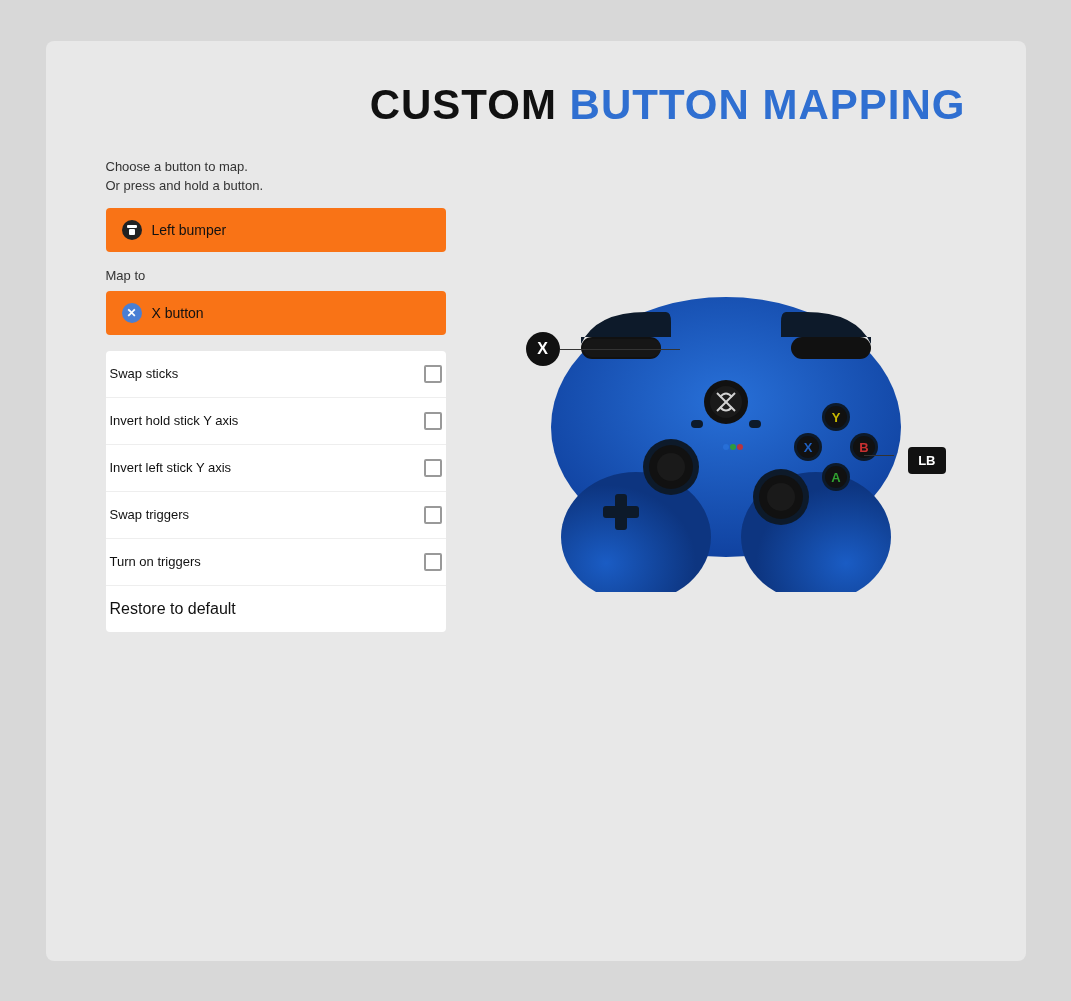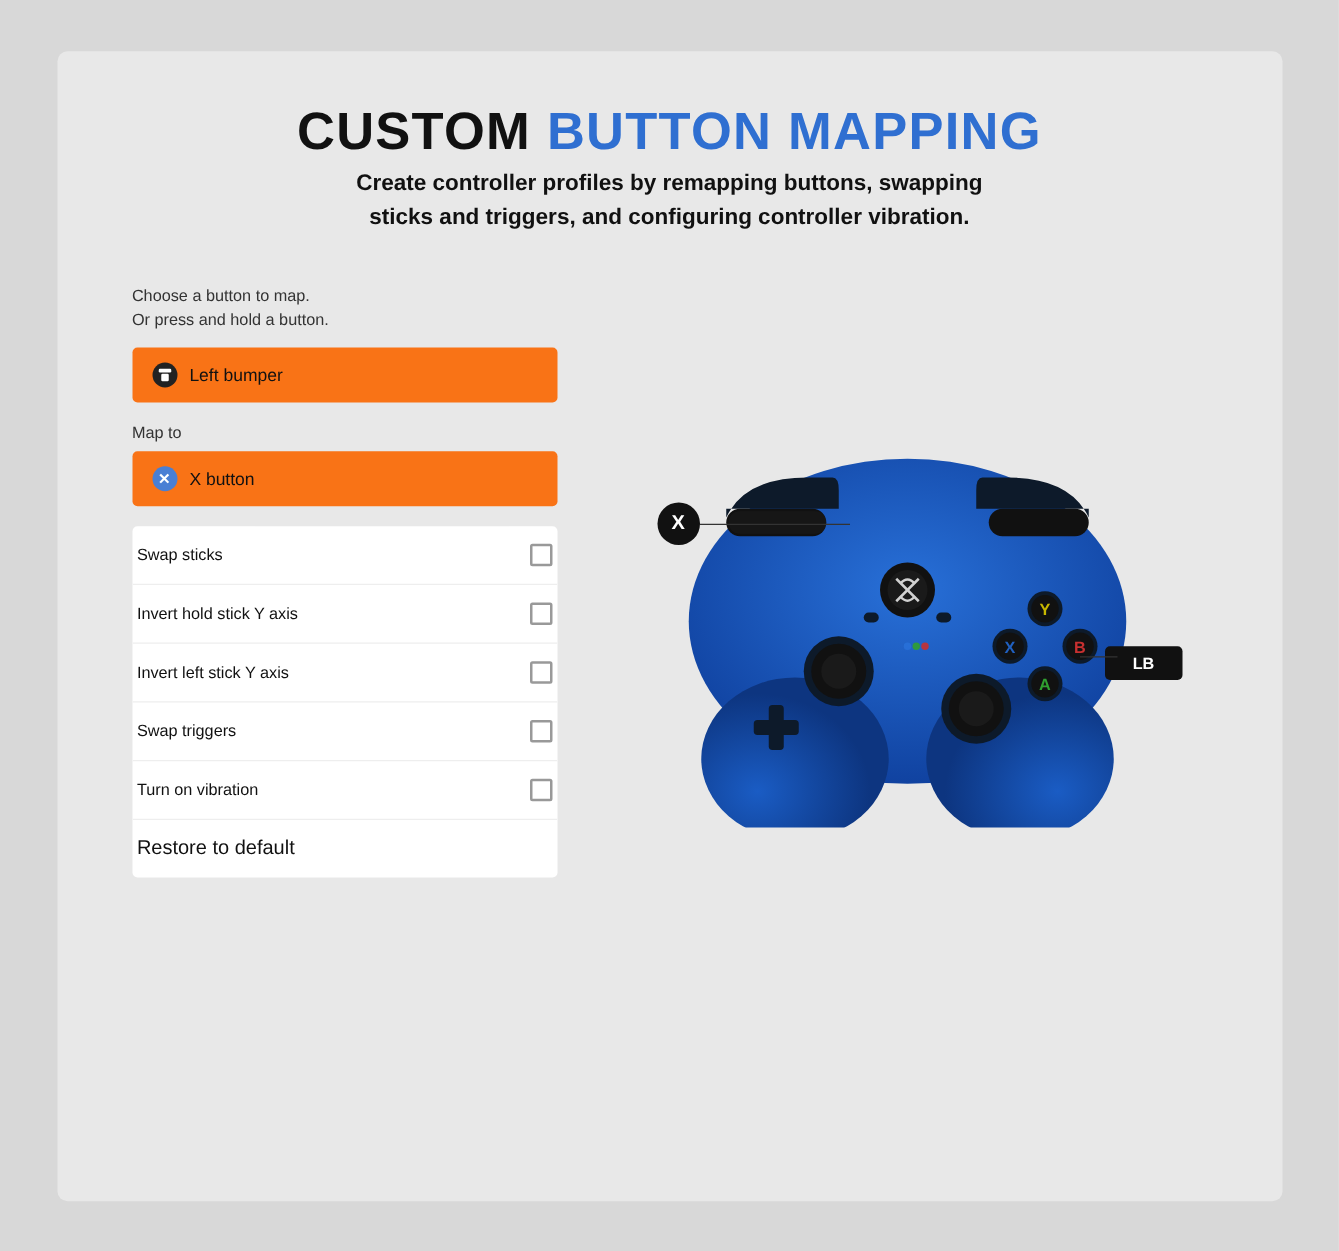--- a/index.html
+++ b/index.html
@@ -14,25 +14,25 @@
     }
     .main-card {
       background: #e8e8e8;
       border-radius: 8px;
       width: 980px;
       min-height: 920px;
       padding: 40px 60px;
       position: relative;
     }
     .page-title {
-      text-align: center;
+      text-align: right;
       font-size: 42px;
       font-weight: 900;
       letter-spacing: 1px;
-      margin-bottom: 4px;
+      margin-bottom: 28px;
       color: #111;
     }
     .page-title span.blue {
       color: #2f6fd1;
     }
     .page-subtitle {
       text-align: center;
       font-size: 18px;
       font-weight: 700;
       color: #111;
@@ -176,43 +176,40 @@
     }
     
     .lb-badge {
       position: absolute;
       top: 175px;
       right: -10px;
       background: #111;
       color: white;
       font-weight: 900;
       font-size: 13px;
-      padding: 6px 22px;
+      padding: 6px 10px;
       border-radius: 4px;
     }
     .lb-line {
       position: absolute;
       top: 183px;
       right: 42px;
       width: 30px;
       height: 1px;
       background: #333;
     }
   </style>
 </head>
 <body>
 
 <div class="main-card">
   <h1 class="page-title">
     <span>CUSTOM</span>
     <span class="blue">BUTTON MAPPING</span>
   </h1>
-  <p class="page-subtitle">
-    Create controller profiles by remapping buttons, swapping<br>sticks and triggers, and configuring controller vibration.
-  </p>
 
   <div class="content-area">
 
     <div class="left-panel">
       <div class="hint-text">
         <span>Choose a button to map.</span><br>
         <span>Or press and hold a button.</span>
       </div>
 
       <button class="selector-box">
@@ -243,21 +240,21 @@
         </div>
         <div class="option-row">
           <span>Invert left stick Y axis</span>
           <div class="checkbox"></div>
         </div>
         <div class="option-row">
           <span>Swap triggers</span>
           <div class="checkbox"></div>
         </div>
         <div class="option-row">
-          <span>Turn on vibration</span>
+          <span>Turn on triggers</span>
           <div class="checkbox"></div>
         </div>
         <div class="option-row restore">
           <span>Restore to default</span>
         </div>
       </div>
     </div>
 
     <div class="right-panel">
       <div class="controller-container">

